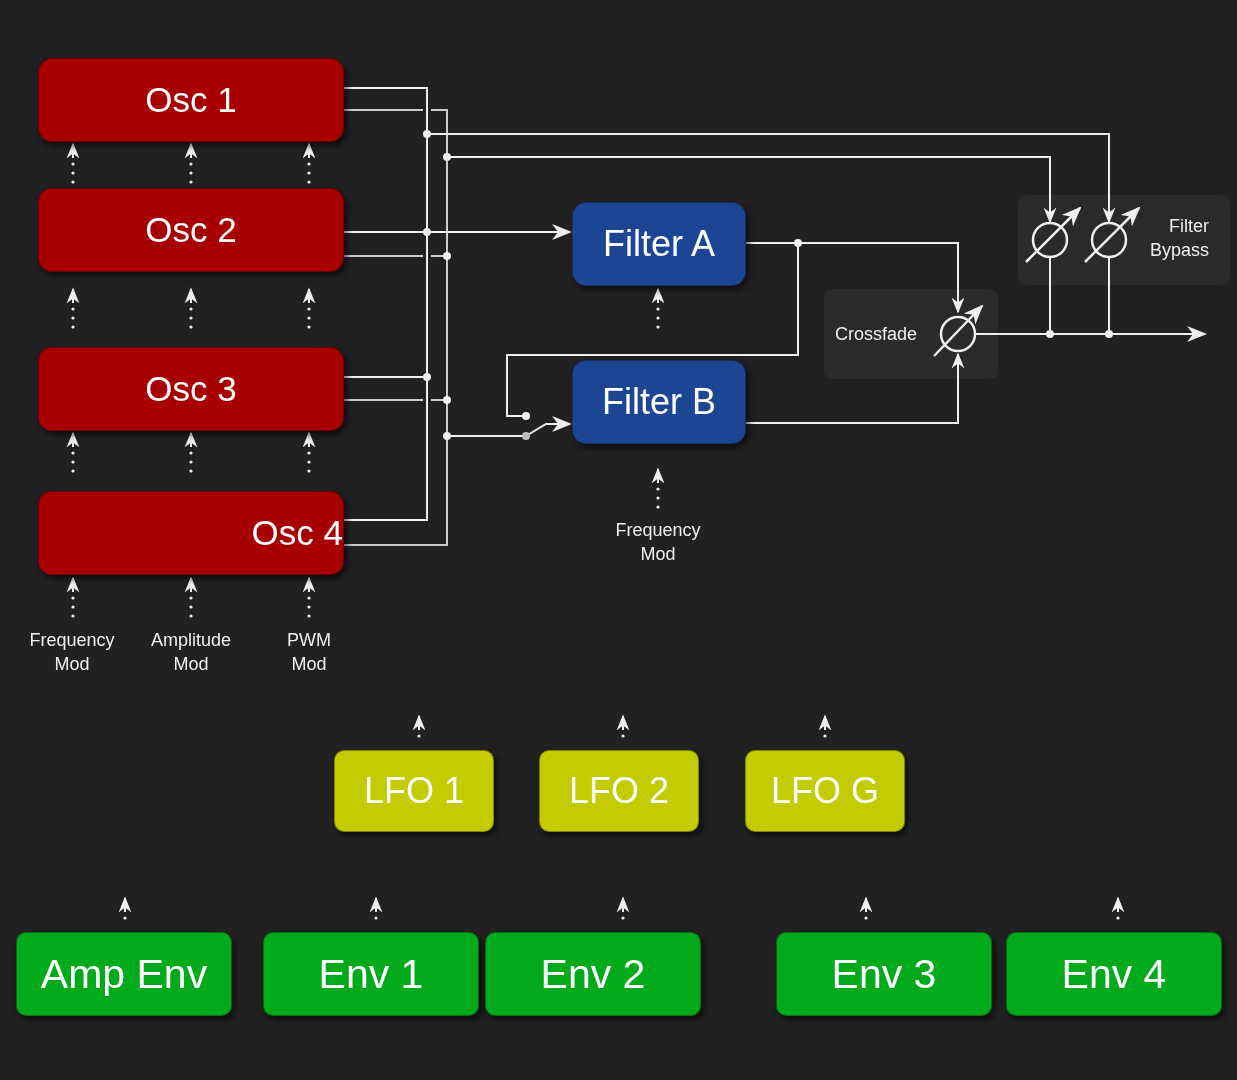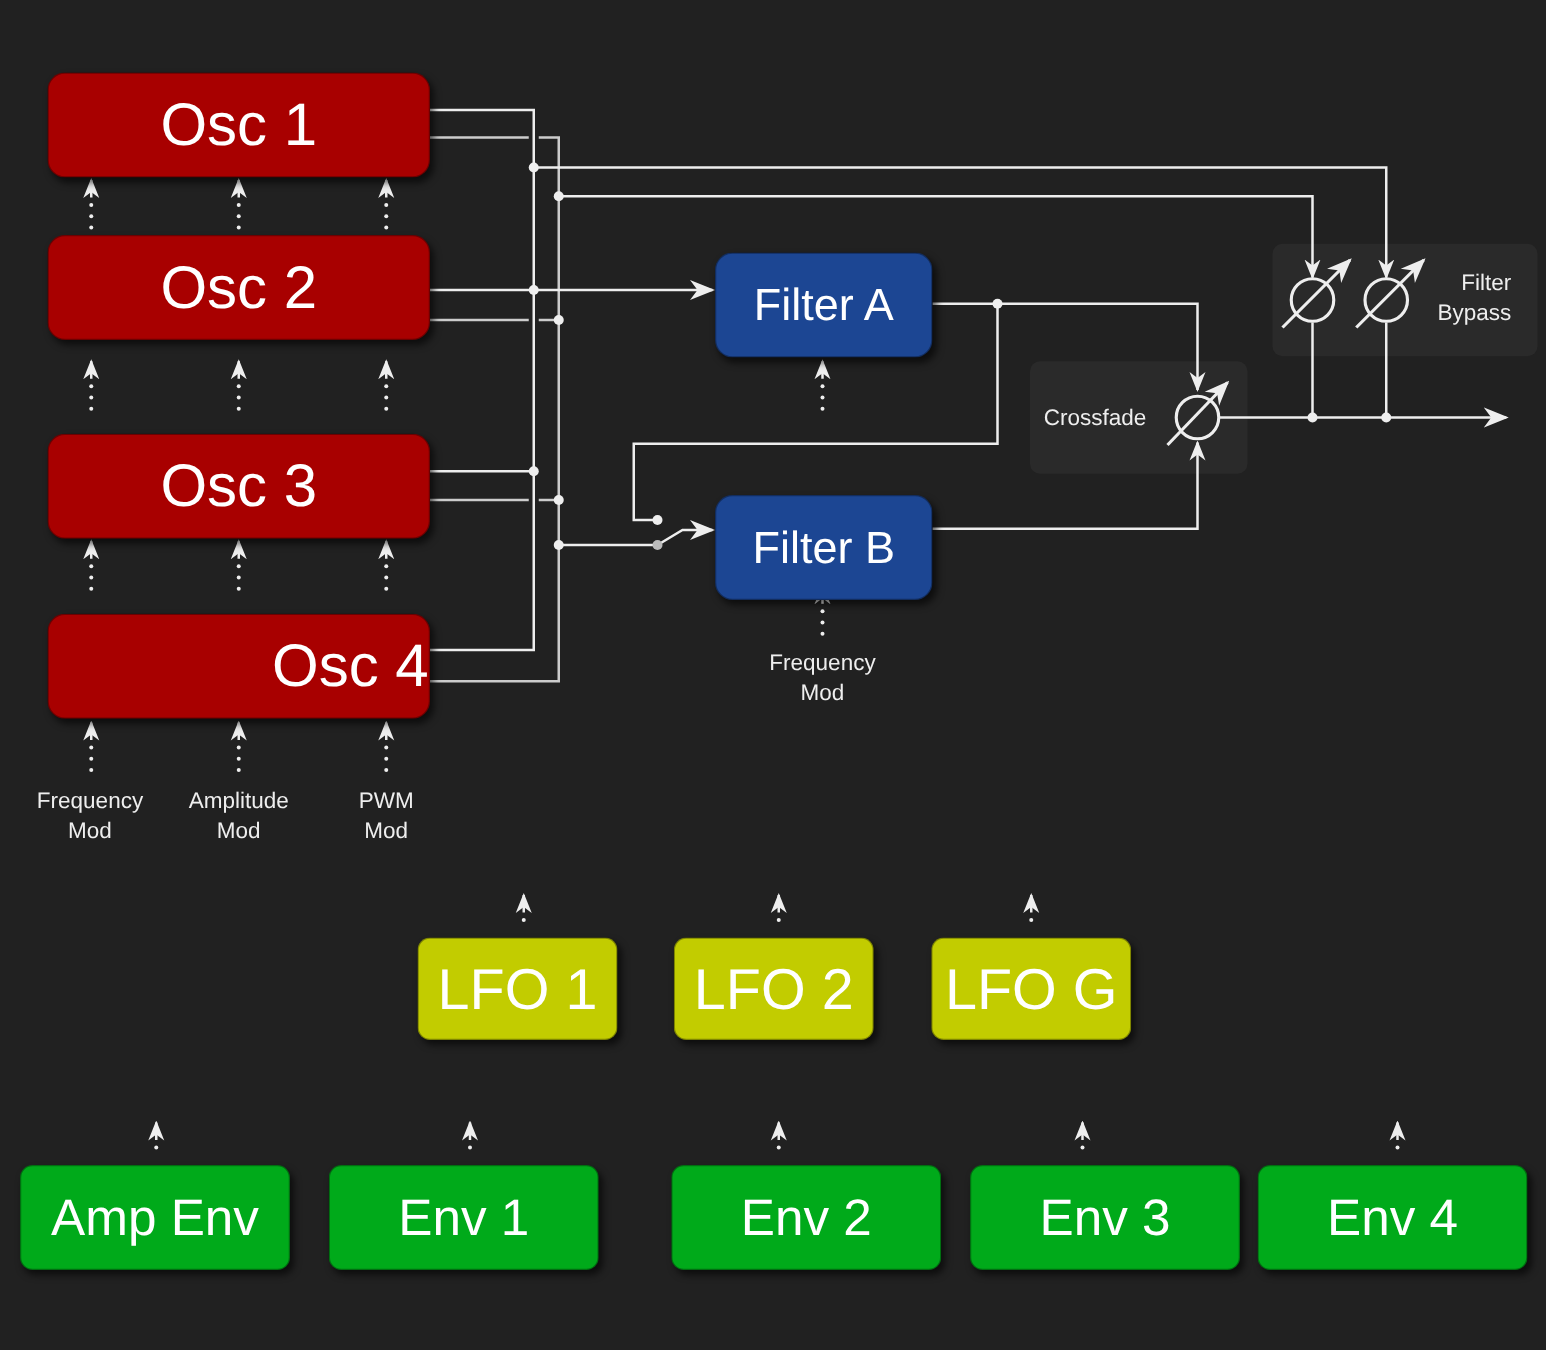--- a/index.html
+++ b/index.html
@@ -1,22 +1,22 @@
 <!DOCTYPE html>
 <html><head>
 <meta charset="utf-8">
 <style>
   html, body { margin: 0; padding: 0; background: #212121; }
   body { width: 1237px; height: 1080px; overflow: hidden; position: relative; font-family: "Liberation Sans", sans-serif; }
   svg#diagram { position: absolute; left: 0; top: 0; }
   .box { position: absolute; border-radius: 14px; color: #fff; display: flex; align-items: center; justify-content: center;
          box-shadow: 3px 4px 6px rgba(0,0,0,0.6); border: 1px solid rgba(0,0,0,0.35); box-sizing: border-box; }
-  .osc { background: #a80000; font-size: 48px; width: 306px; height: 84px; left: 38px; }
+  .osc { background: #a80000; font-size: 35px; width: 306px; height: 84px; left: 38px; }
   .filter { background: #1c4693; font-size: 36px; width: 174px; height: 84px; left: 572px; }
-  .lfo { background: #c2cc00; font-size: 46px; width: 160px; height: 82px; top: 750px; border-radius: 10px; }
+  .lfo { background: #c2cc00; font-size: 36px; width: 160px; height: 82px; top: 750px; border-radius: 10px; }
   .env { background: #00aa1a; font-size: 41px; width: 216px; height: 84px; top: 932px; border-radius: 10px; }
   .label { position: absolute; color: #eee; font-size: 18px; text-align: center; line-height: 24px; }
   .panel { position: absolute; background: #2a2a2a; border-radius: 8px; }
 </style>
 </head>
 <body>
 
 <div class="panel" style="left:824px;top:289px;width:174px;height:90px;"></div>
 <div class="panel" style="left:1018px;top:195px;width:212px;height:90px;"></div>
 
@@ -230,21 +230,21 @@
     <div>Mod</div>
   </div>
 <div class="label" style="left:259px;top:628px;width:100px;">
     <div>PWM</div>
     <div>Mod</div>
   </div>
 
 <div class="box filter" style="top:202px;">
     <span>Filter A</span>
   </div>
-<div class="box filter" style="top:396px;">
+<div class="box filter" style="top:360px;">
     <span>Filter B</span>
   </div>
 <div class="label" style="left:608px;top:518px;width:100px;">
     <div>Frequency</div>
     <div>Mod</div>
   </div>
 
 <div class="label" style="left:828px;top:322px;width:96px;">Crossfade</div>
 <div class="label" style="left:1150px;top:214px;text-align:right;">
     <div>Filter</div>
@@ -260,21 +260,21 @@
 <div class="box lfo" style="left:745px;">
     <span>LFO G</span>
   </div>
 
 <div class="box env" style="left:16px;">
     <span>Amp Env</span>
   </div>
 <div class="box env" style="left:263px;">
     <span>Env 1</span>
   </div>
-<div class="box env" style="left:537px;">
+<div class="box env" style="left:485px;">
     <span>Env 2</span>
   </div>
 <div class="box env" style="left:776px;">
     <span>Env 3</span>
   </div>
 <div class="box env" style="left:1006px;">
     <span>Env 4</span>
   </div>
 
 </body></html>

